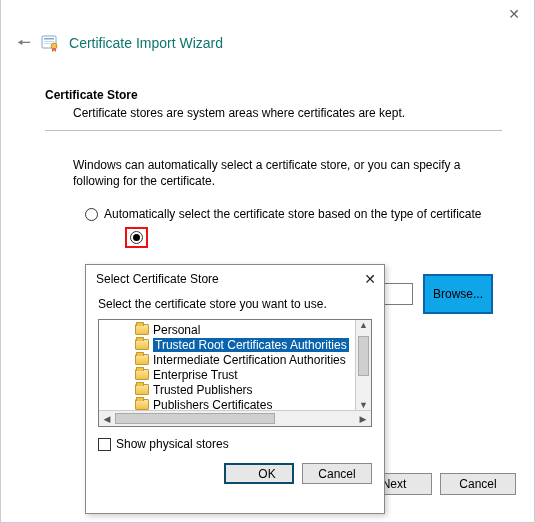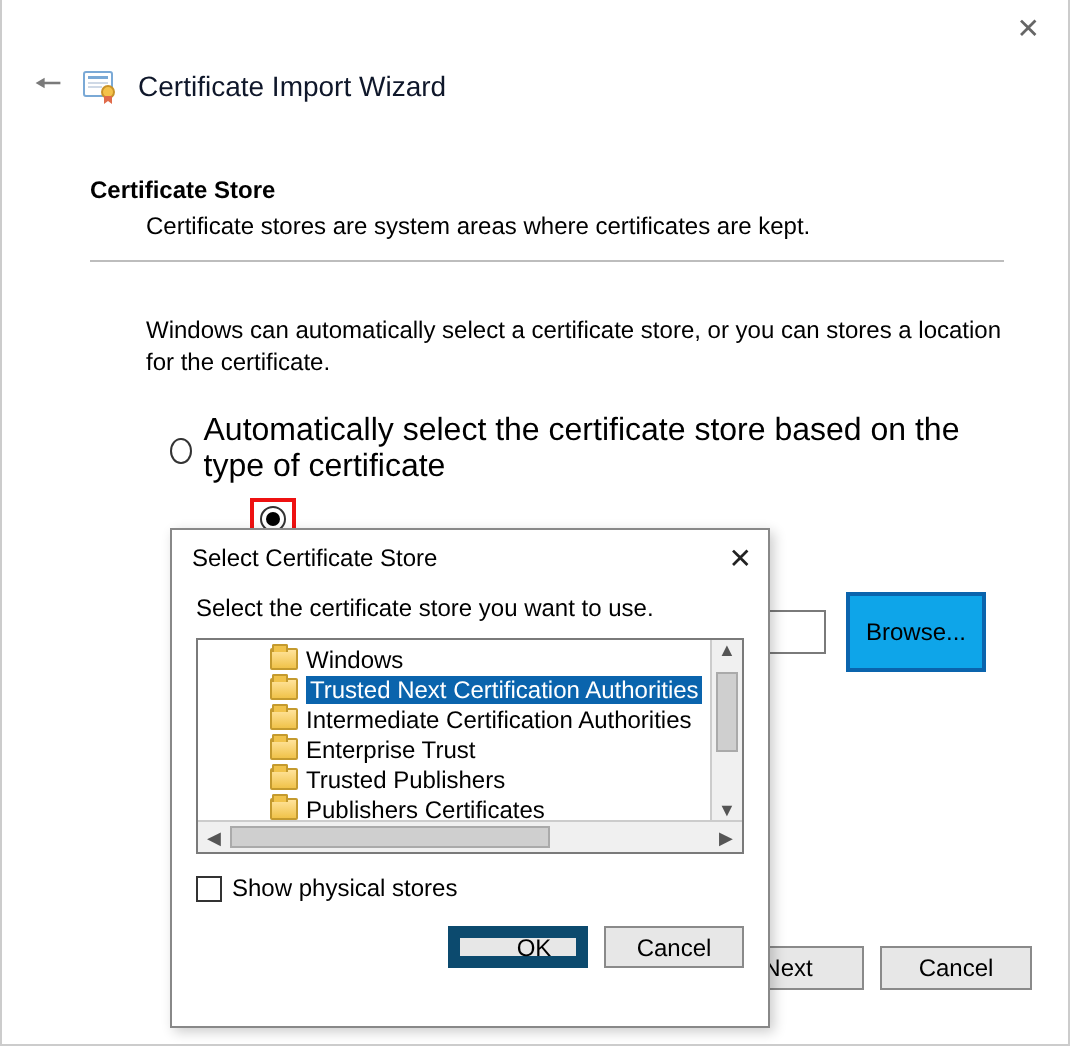--- a/index.html
+++ b/index.html
@@ -31,21 +31,21 @@
     padding: 34px 16px 8px 16px;
   }
   .wiz-back {
     font-size: 16px;
     color: #7a7a7a;
     font-family: "Segoe UI Symbol", sans-serif;
     line-height: 1;
   }
   .wiz-icon svg { display:block; }
   .wiz-title {
-    color: #0f172a;
+    color: #0f766e;
     font-size: 14px;
   }
   .wiz-body {
     padding: 28px 32px 0 44px;
   }
   .section-title {
     font-weight: bold;
     font-size: 12px;
     margin-bottom: 4px;
   }
@@ -62,21 +62,21 @@
     margin: 0 0 18px 28px;
     font-size: 12px;
     line-height: 1.35;
   }
   .radio-row {
     display: flex;
     align-items: center;
     gap: 6px;
     margin-left: 40px;
     margin-bottom: 6px;
-    font-size: 16px;
+    font-size: 12px;
   }
   .radio-row.highlighted {
     border: 2px solid #e11;
     padding: 2px 3px;
     display: inline-flex;
   }
   .radio-circle {
     width: 13px; height: 13px;
     border: 1px solid #333;
     border-radius: 50%;
@@ -220,21 +220,21 @@
     display:flex;gap:8px;justify-content:flex-end;
     padding: 12px 12px 10px 12px;
   }
   .dlg-buttons .btn {
     width: 70px; height: 21px;
     border: 1px solid #8a8a8a;
     background: #e7e7e7;
     font-size:12px;
     display:flex;align-items:center;justify-content:center;cursor:pointer;
   }
-  .dlg-buttons .btn.primary { border: 6px solid #0c4a6e; padding-left: 16px; }
+  .dlg-buttons .btn.primary { border: 2px solid #0c4a6e; padding-left: 16px; }
 </style>
 </head>
 <body>
 
 <div class="wiz-close">✕</div>
 
 <div class="wiz-header">
   <span class="wiz-back">🠔</span>
   <span class="wiz-icon">
     <svg width="18" height="18" viewBox="0 0 18 18">
@@ -246,21 +246,21 @@
       <path d="M11 14 L11 18 L13 16.5 L15 18 L15 14 Z" fill="#e06b4b"></path>
     </svg>
   </span>
   <span class="wiz-title">Certificate Import Wizard</span>
 </div>
 
 <div class="wiz-body">
   <div class="section-title">Certificate Store</div>
   <div class="section-sub">Certificate stores are system areas where certificates are kept.</div>
   <hr class="hr">
-  <p class="desc">Windows can automatically select a certificate store, or you can stores a location for the certificate.</p>
+  <p class="desc">Windows can automatically select a certificate store, or you can specify a following for the certificate.</p>
 
   <div class="radio-row">
     <span class="radio-circle"></span>
     <span>Automatically select the certificate store based on the type of certificate</span>
   </div>
 
   <div style="margin-left:40px;margin-top:4px;">
     <div class="radio-row highlighted">
       <span class="radio-circle">
           <span class="dot"></span>
@@ -285,27 +285,27 @@
     <span class="dlg-close">✕</span>
   </div>
   <div class="dlg-instr">Select the certificate store you want to use.</div>
 
   <div class="dlg-tree-wrap">
     <div class="dlg-tree">
       <div class="tree-row">
         <span class="indent"></span>
           <span class="toggle"></span>
         <span class="folder-icon"></span>
-        <span class="label">Windows</span>
+        <span class="label">Personal</span>
       </div>
       <div class="tree-row selected">
         <span class="indent"></span>
           <span class="toggle"></span>
         <span class="folder-icon"></span>
-        <span class="label">Trusted Next Certification Authorities</span>
+        <span class="label">Trusted Root Certificates Authorities</span>
       </div>
       <div class="tree-row">
         <span class="indent"></span>
           <span class="toggle"></span>
         <span class="folder-icon"></span>
         <span class="label">Intermediate Certification Authorities</span>
       </div>
       <div class="tree-row">
         <span class="indent"></span>
           <span class="toggle"></span>

